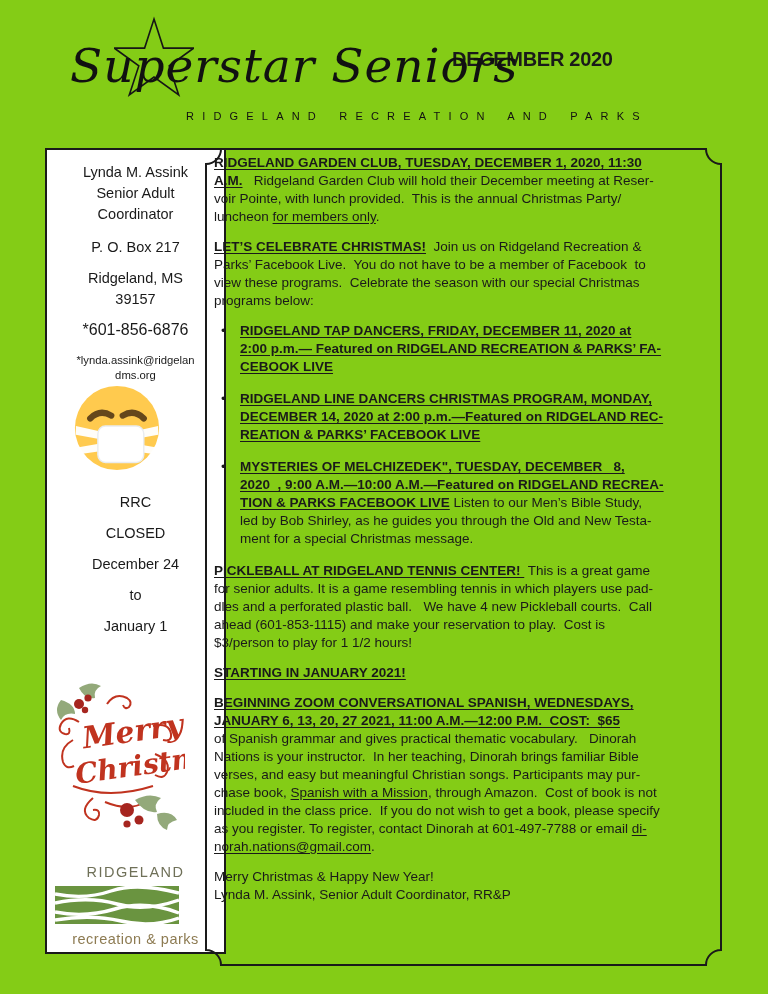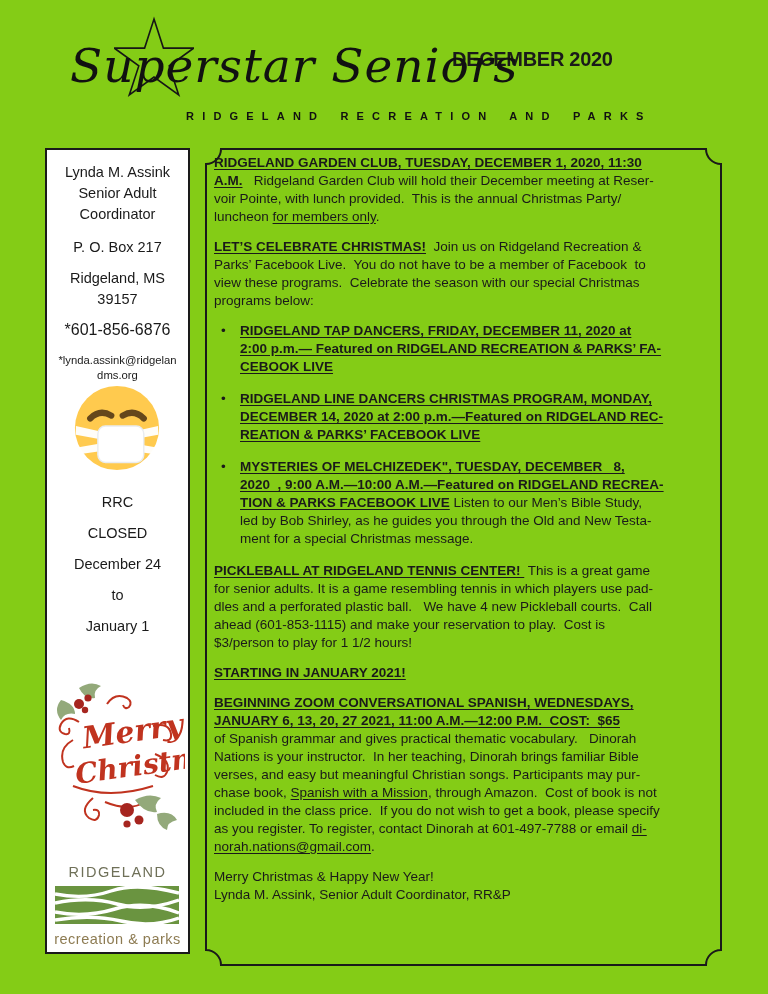--- a/index.html
+++ b/index.html
@@ -4,25 +4,25 @@
 <style>
   html,body{margin:0;padding:0;background:#e8e8e8;}
   #page{position:relative;width:768px;height:994px;background:#84cc16;overflow:hidden;
         font-family:"Liberation Sans",sans-serif;color:#1a1a1a;}
   .abs{position:absolute;}
 
   
   #issue-date{left:452px;top:48px;font-size:20px;font-weight:bold;letter-spacing:-0.3px;}
   #script-title{left:70px;top:38px;font-family:"DejaVu Serif",serif;font-style:italic;
                 font-size:47px;white-space:nowrap;letter-spacing:1px;color:#111;}
-  #subtitle{left:186px;top:110px;font-size:11px;font-weight:bold;letter-spacing:8.2px;
+  #subtitle{left:186px;top:110px;font-size:11px;font-weight:normal;letter-spacing:8.2px;
             word-spacing:4px;white-space:nowrap;color:#111;}
 
   
-  #sidebar-box{left:45px;top:148px;width:141px;height:802px;border:2px solid #1a1a1a;background:#fff;}
+  #sidebar-box{left:45px;top:148px;width:141px;height:802px;border:2px solid #1a1a1a;background:#fff;padding-left:36px;}
   #sidebar-box .sb{position:absolute;left:0;width:100%;text-align:center;font-size:14.5px;line-height:20px;}
   #sidebar-box .small{font-size:11.3px;line-height:15px;}
   #sidebar-box .phone{font-size:16px;}
   .underline{text-underline-offset:2px;}
 
   
   #logo-name{top:712px;font-size:18px;letter-spacing:1.5px;color:#6f7058;}
   #logo-tagline{top:779px;font-size:13px;color:#8d7b52;letter-spacing:0.5px;}
 
   

